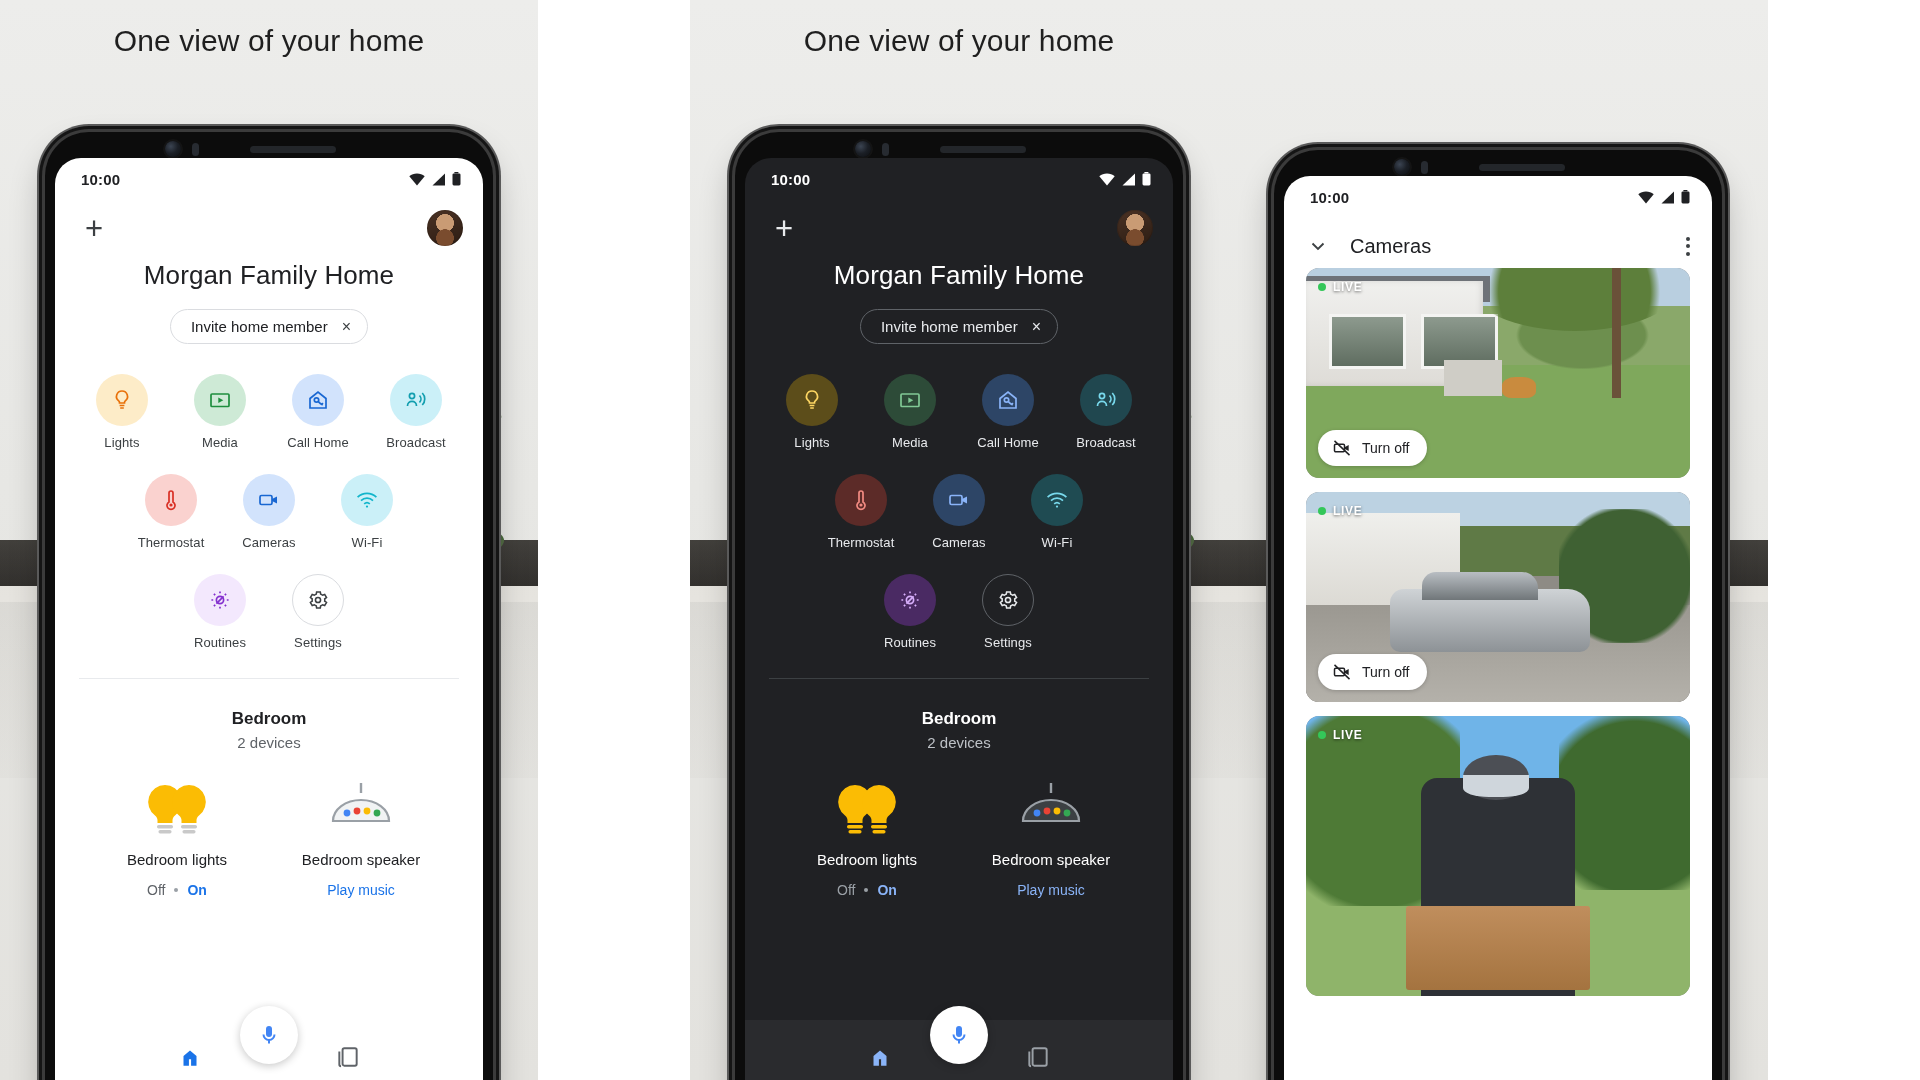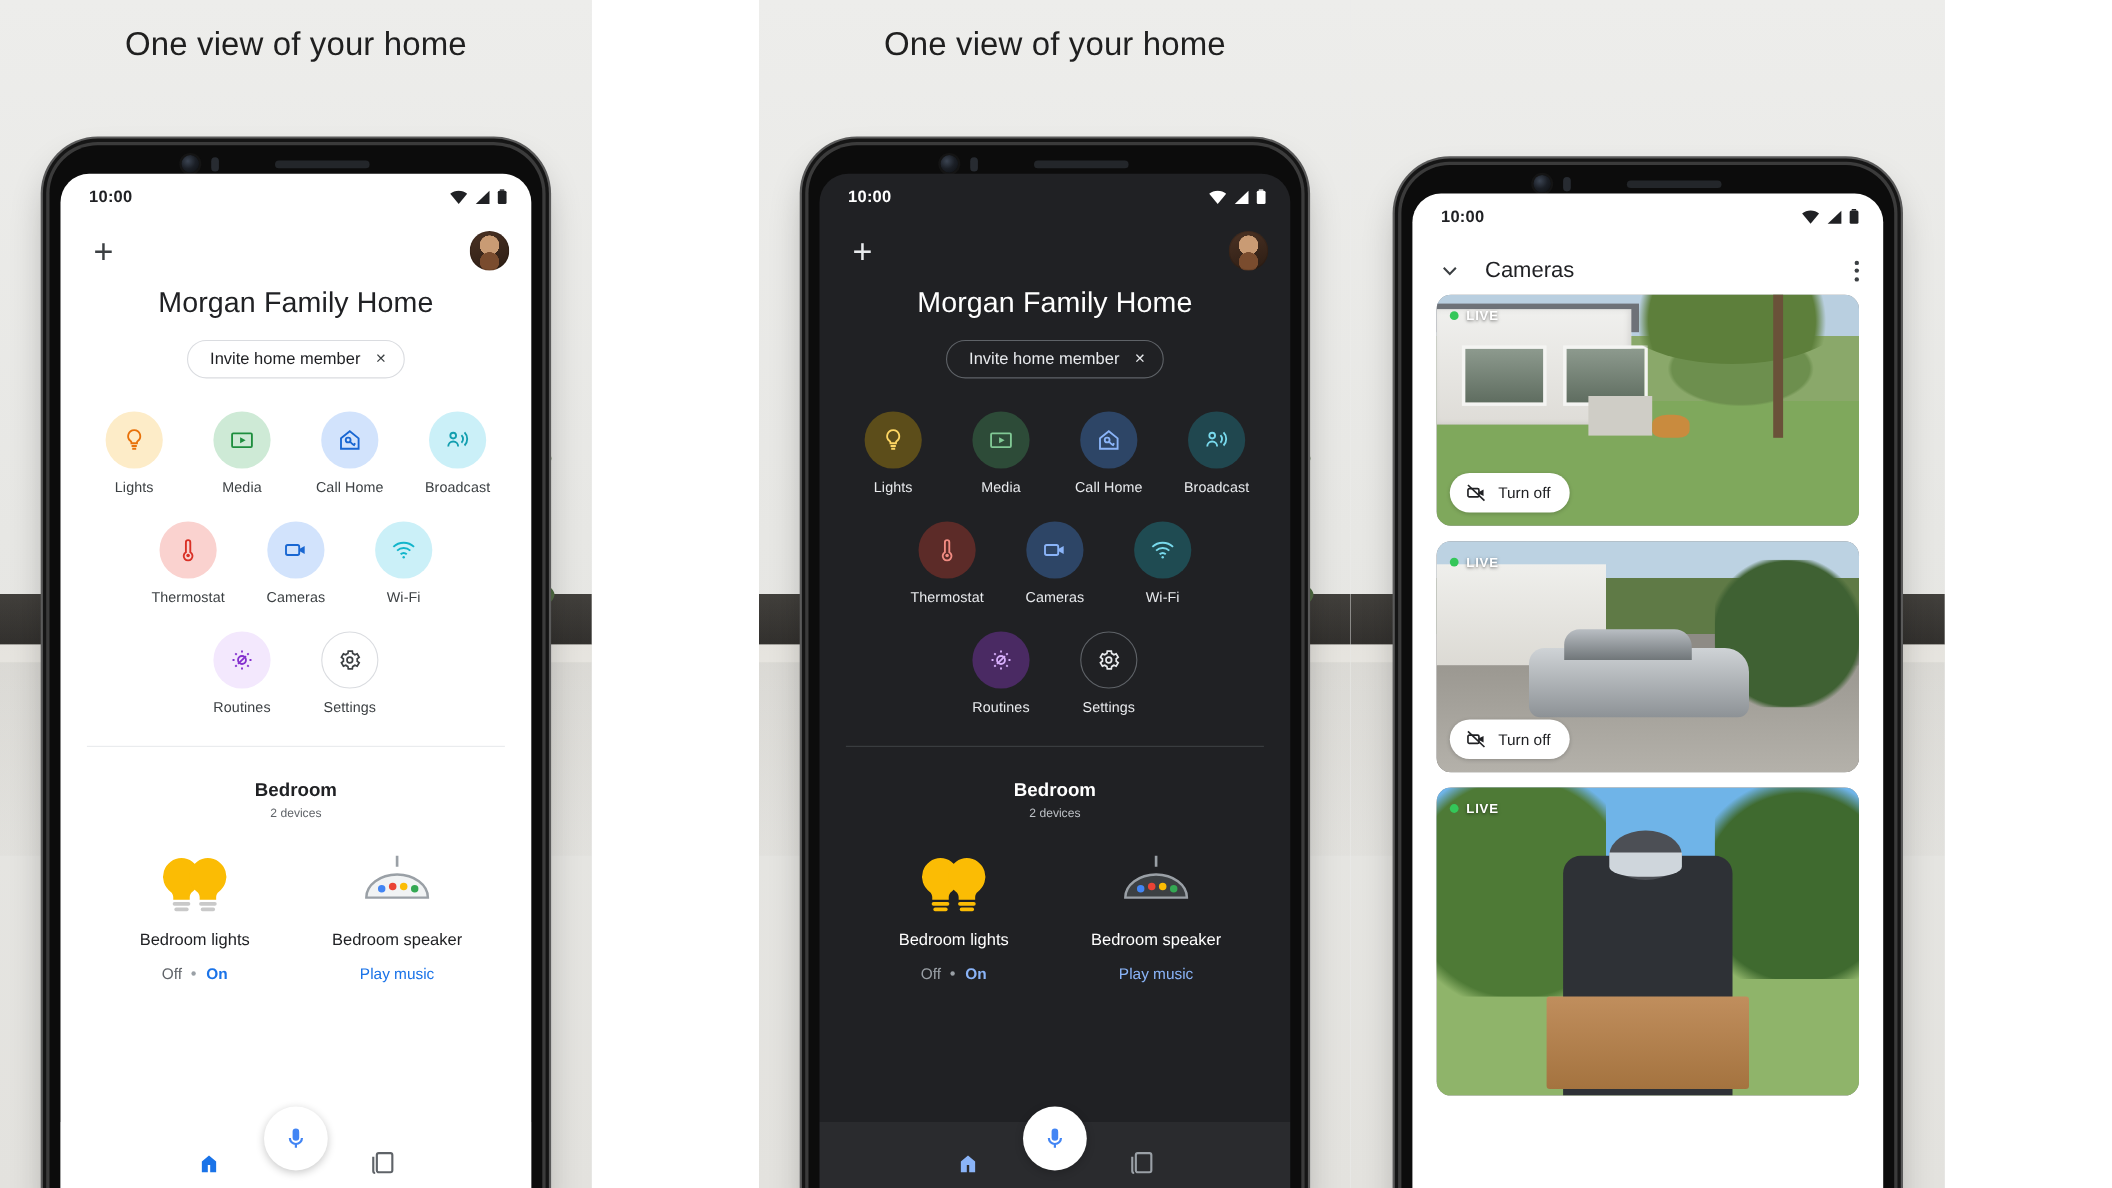--- a/index.html
+++ b/index.html
@@ -191,21 +191,21 @@
   }
   .dark .divider { background:#3c4043; }
 
   .room-name {
     text-align:center; margin-top:30px;
     font-size:17px; font-weight:700; color:#202124;
   }
   .dark .room-name { color:#ffffff; }
   .room-count {
     text-align:center; margin-top:5px;
-    font-size:11px; color:#5f6368;
+    font-size:15px; color:#5f6368;
   }
   .dark .room-count { color:#bdc1c6; }
 
   .devices {
     margin-top:22px;
     display:flex; justify-content:center; gap:32px;align-items:center;
   }
   .device {
     width:152px; display:flex; flex-direction:column; align-items:center;
   }

